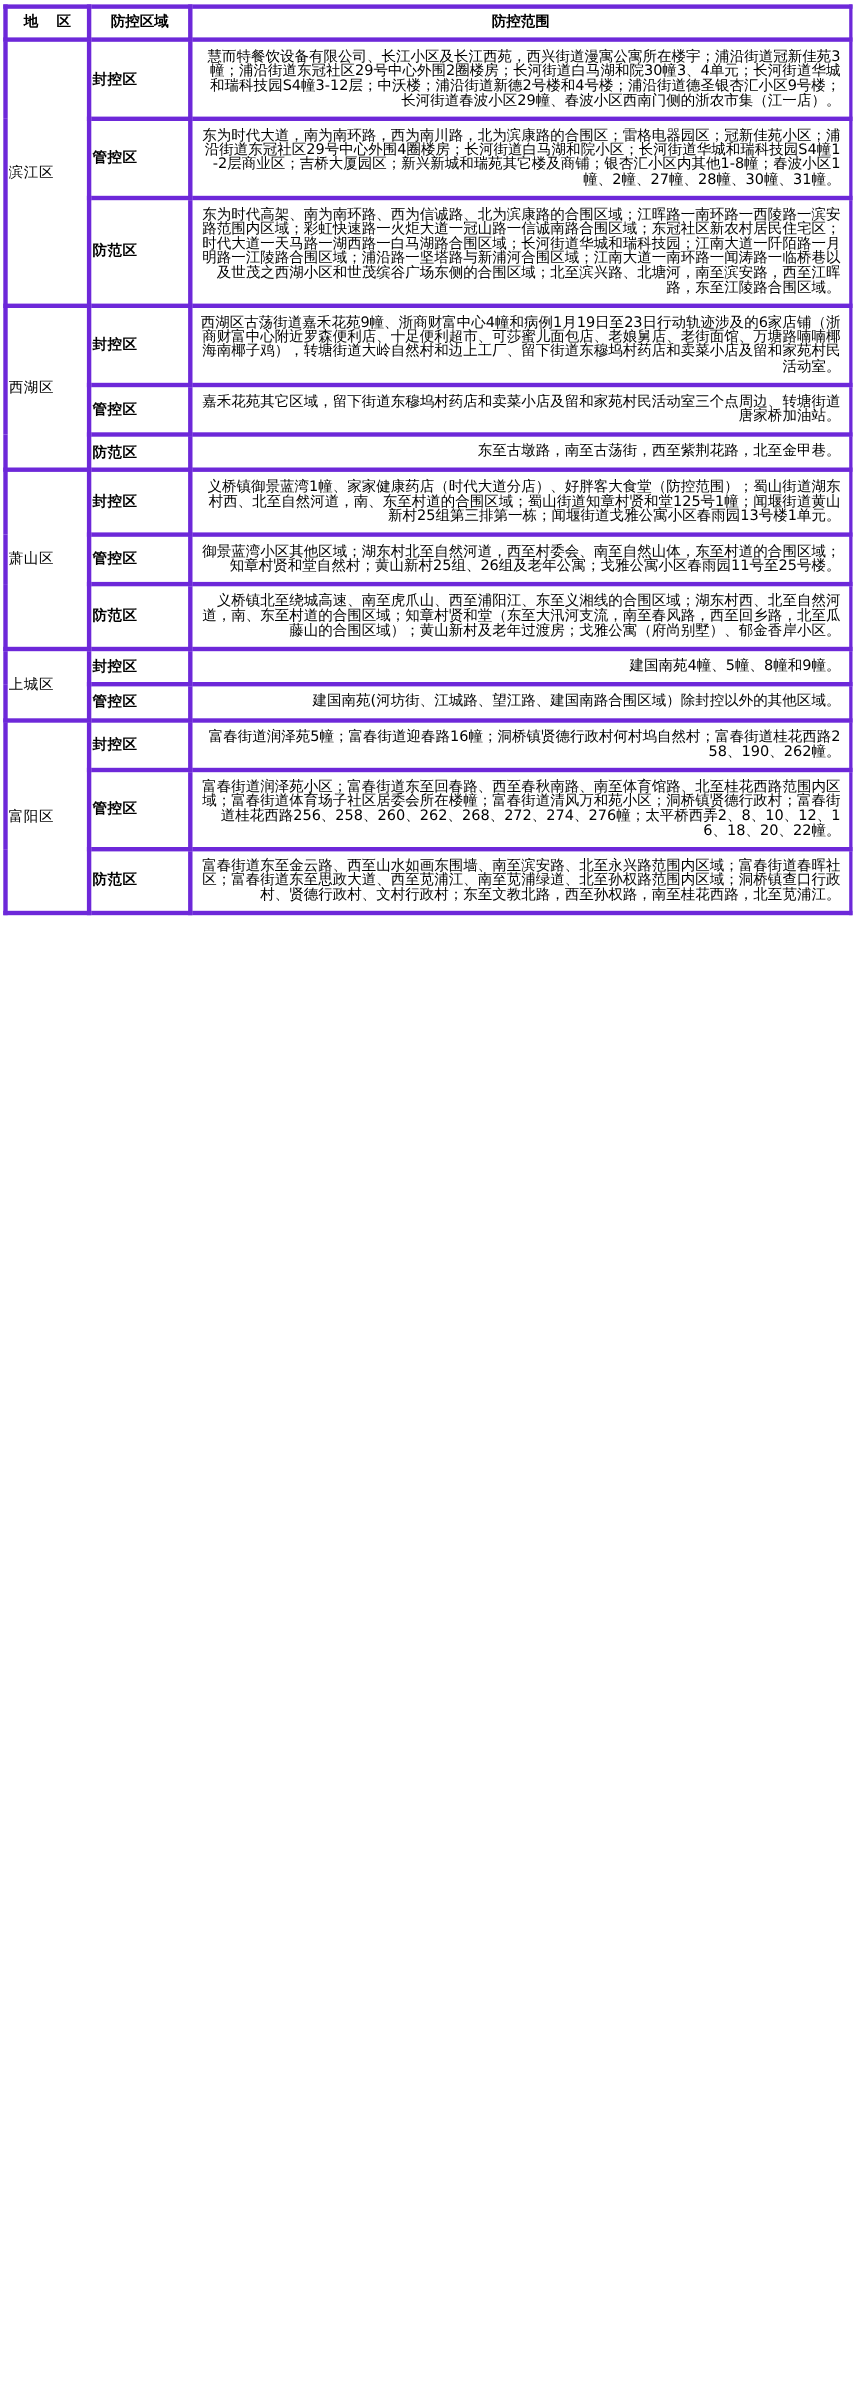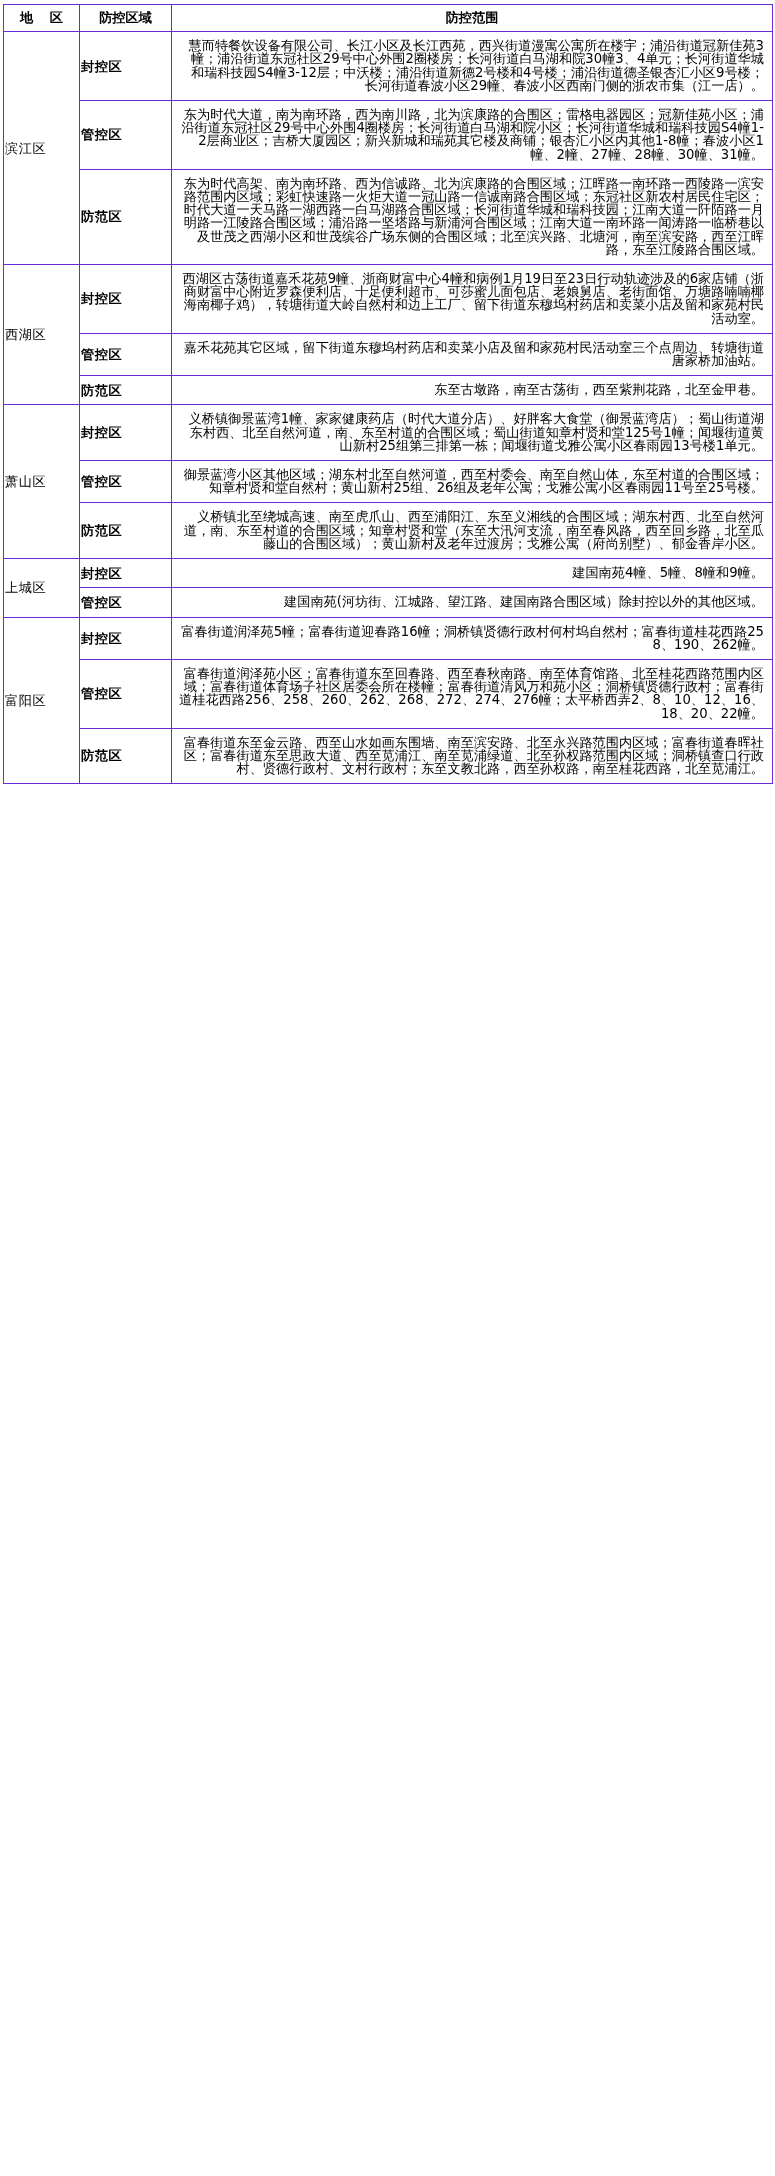--- a/index.html
+++ b/index.html
@@ -19,21 +19,21 @@
   table.ctrl-table {
     border-collapse: collapse;
     width: 769px;
     table-layout: fixed;
   }
   table.ctrl-table col.c-district { width: 76px; }
   table.ctrl-table col.c-zone { width: 92px; }
   table.ctrl-table col.c-scope { width: 601px; }
 
   table.ctrl-table th, table.ctrl-table td {
-    border: 1px solid #6d28d9;
+    border: 4px solid #6d28d9;
     vertical-align: middle;
     font-size: 13.2px;
     line-height: 1.0;
   }
   thead th {
     text-align: center;
     font-weight: bold;
     padding: 6px 2px 7px 2px;
     font-size: 14px;
     letter-spacing: 0px;
@@ -103,21 +103,21 @@
         <td class="scope">嘉禾花苑其它区域，留下街道东穆坞村药店和卖菜小店及留和家苑村民活动室三个点周边、转塘街道唐家桥加油站。</td>
       </tr>
       <tr>
         <td class="zone">防范区</td>
         <td class="scope">东至古墩路，南至古荡街，西至紫荆花路，北至金甲巷。</td>
       </tr>
 
       <tr>
         <td class="district" rowspan="3">萧山区</td>
         <td class="zone">封控区</td>
-        <td class="scope">义桥镇御景蓝湾1幢、家家健康药店（时代大道分店）、好胖客大食堂（御景蓝湾店）；蜀山街道湖东村西、北至自然河道，南、东至村道的合围区域；蜀山街道知章村贤和堂125号1幢；闻堰街道黄山新村25组第三排第一栋；闻堰街道戈雅公寓小区春雨园13号楼1单元。</td>
+        <td class="scope">义桥镇御景蓝湾1幢、家家健康药店（时代大道分店）、好胖客大食堂（防控范围）；蜀山街道湖东村西、北至自然河道，南、东至村道的合围区域；蜀山街道知章村贤和堂125号1幢；闻堰街道黄山新村25组第三排第一栋；闻堰街道戈雅公寓小区春雨园13号楼1单元。</td>
       </tr>
       <tr>
         <td class="zone">管控区</td>
         <td class="scope">御景蓝湾小区其他区域；湖东村北至自然河道，西至村委会、南至自然山体，东至村道的合围区域；知章村贤和堂自然村；黄山新村25组、26组及老年公寓；戈雅公寓小区春雨园11号至25号楼。</td>
       </tr>
       <tr>
         <td class="zone">防范区</td>
         <td class="scope">义桥镇北至绕城高速、南至虎爪山、西至浦阳江、东至义湘线的合围区域；湖东村西、北至自然河道，南、东至村道的合围区域；知章村贤和堂（东至大汛河支流，南至春风路，西至回乡路，北至瓜藤山的合围区域）；黄山新村及老年过渡房；戈雅公寓（府尚别墅）、郁金香岸小区。</td>
       </tr>
 

